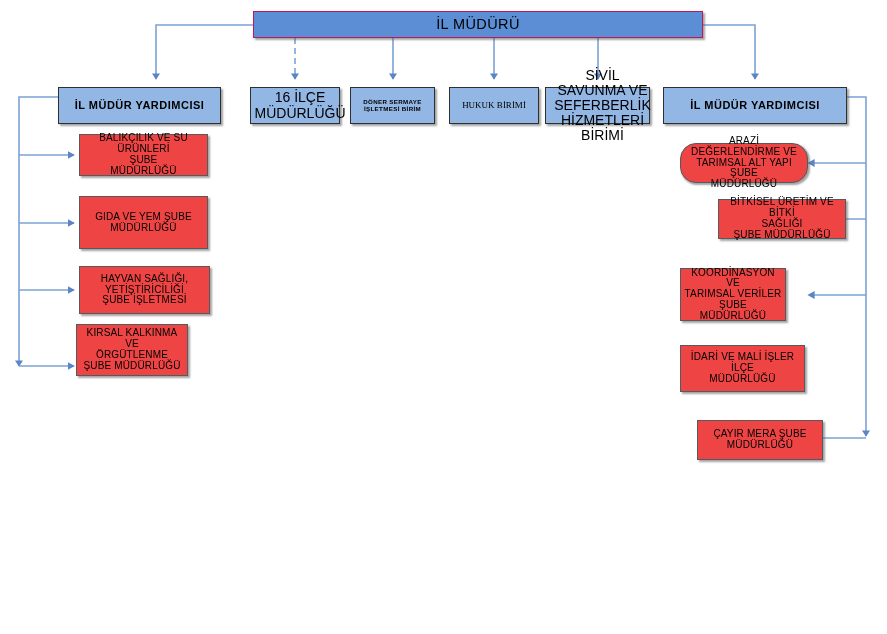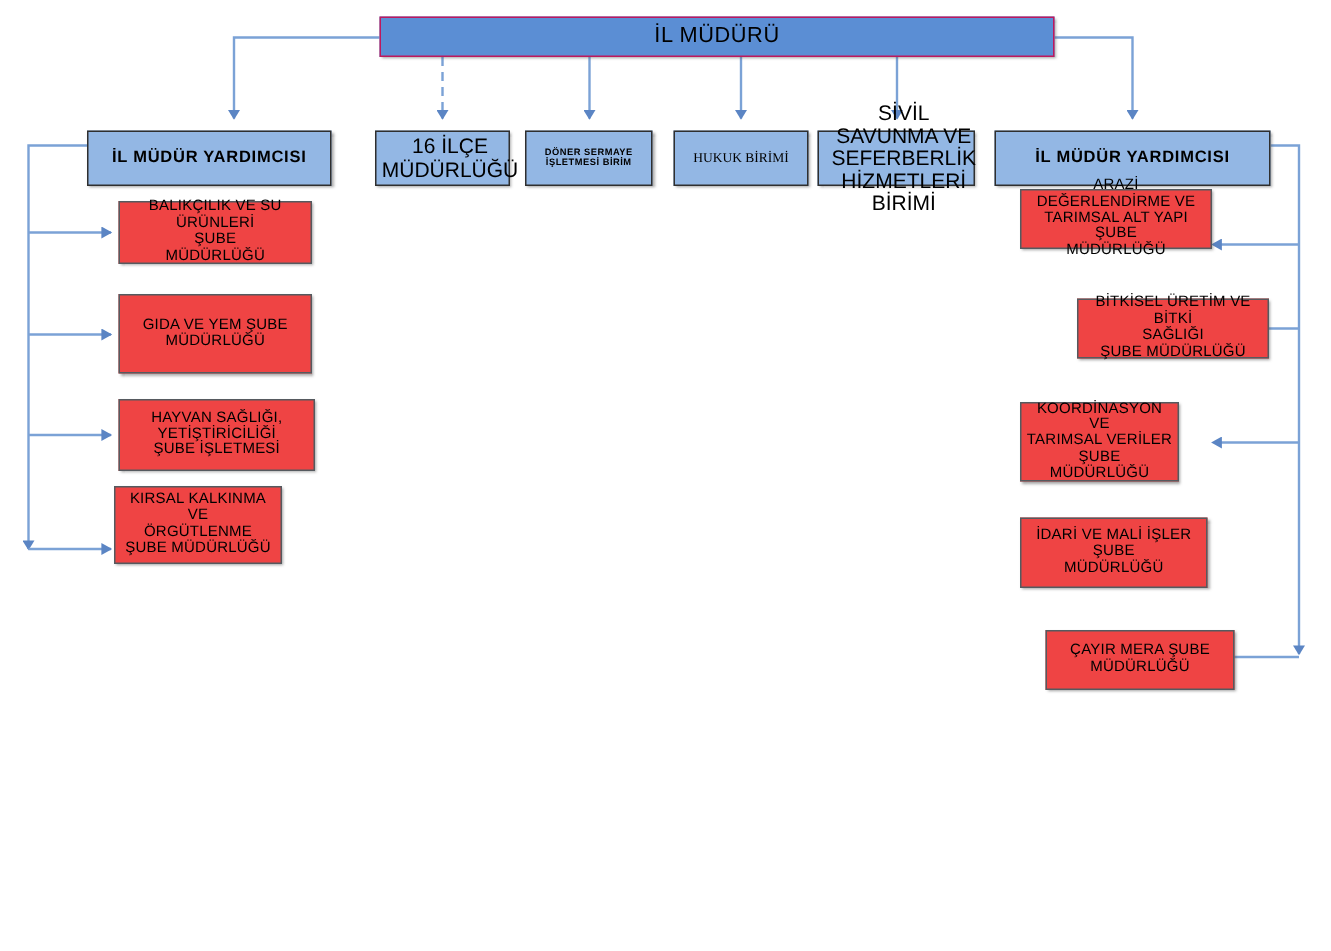--- a/index.html
+++ b/index.html
@@ -147,33 +147,33 @@
 
   <div class="node unit" style="left:79px; top:266px; width:131px; height:48px;">HAYVAN SAĞLIĞI,
 YETİŞTİRİCİLİĞİ
 ŞUBE İŞLETMESİ</div>
 
   <div class="node unit" style="left:76px; top:324px; width:112px; height:52px;">KIRSAL KALKINMA
 VE
 ÖRGÜTLENME
 ŞUBE MÜDÜRLÜĞÜ</div>
 
-  <div class="node unit" style="left:680px; top:126px; width:128px; height:40px;">ARAZİ DEĞERLENDİRME VE
+  <div class="node unit" style="left:680px; top:143px; width:128px; height:40px;border-radius:16px;">ARAZİ DEĞERLENDİRME VE
 TARIMSAL ALT YAPI ŞUBE
 MÜDÜRLÜĞÜ</div>
 
   <div class="node unit" style="left:718px; top:199px; width:128px; height:40px;">BİTKİSEL ÜRETİM  VE BİTKİ
 SAĞLIĞI
 ŞUBE MÜDÜRLÜĞÜ</div>
 
   <div class="node unit" style="left:680px; top:268px; width:106px; height:53px;">KOORDİNASYON
 VE
 TARIMSAL VERİLER ŞUBE
 MÜDÜRLÜĞÜ</div>
 
   <div class="node unit" style="left:680px; top:345px; width:125px; height:47px;">İDARİ VE MALİ İŞLER
-ŞUBE
+İLÇE
 MÜDÜRLÜĞÜ</div>
 
   <div class="node unit" style="left:680px; top:420px; width:126px; height:40px;margin-left:17px;">ÇAYIR MERA  ŞUBE
 MÜDÜRLÜĞÜ</div>
 
 </div>
 
 </body></html>

